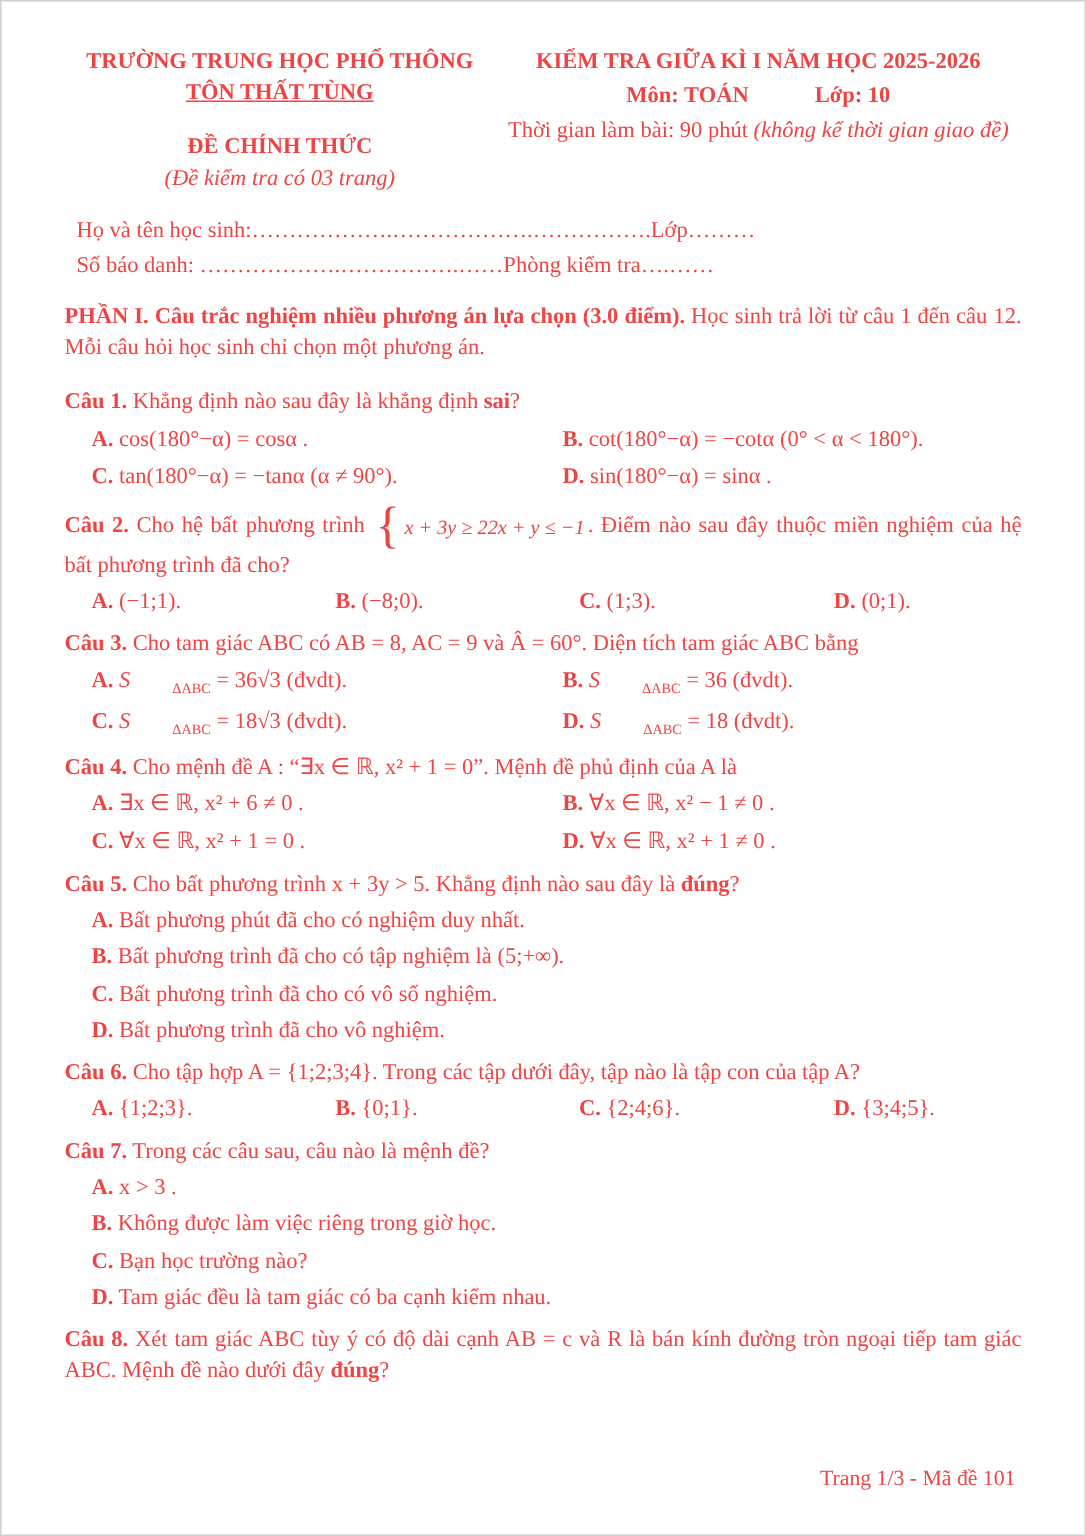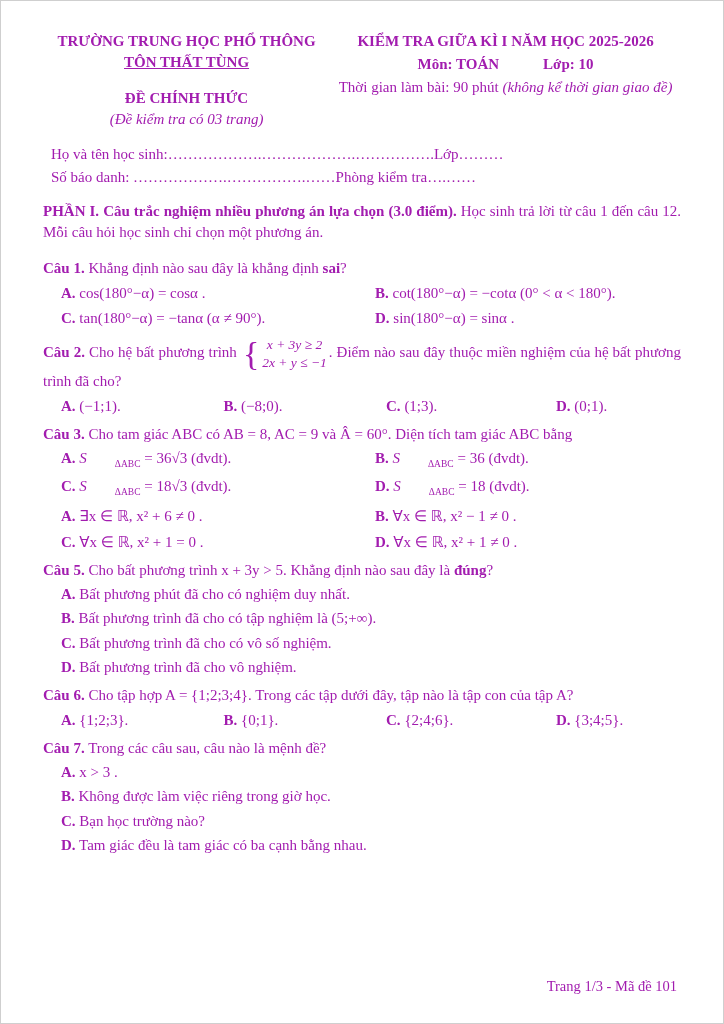--- a/index.html
+++ b/index.html
@@ -5,21 +5,21 @@
   html,body { margin:0; padding:0; background:#e8e8e8; }
   .page {
     width:724px; height:1024px;
     margin:0 auto;
     background:#ffffff;
     position:relative;
     box-sizing:border-box;
     padding:30px 42px 0 42px;
     font-family:"Liberation Serif", serif;
     font-size:15px;
-    color:#a21caf;
+    color:#ef4444;
     line-height:1.42;
     border:1px solid #cfcfcf;
   }
   
   .header { display:flex; width:100%; }
   .header-left { width:45%; text-align:center; }
   .header-right { width:55%; text-align:center; }
   .school1 { font-weight:bold; }
   .school2 { font-weight:bold; text-decoration:underline; }
   .official { font-weight:bold; margin-top:14px; }
@@ -46,21 +46,21 @@
   .opts-2 { grid-template-columns:1fr 1fr; row-gap:4px; }
   .opts-4 { grid-template-columns:1.05fr 1.05fr 1.1fr 0.85fr; }
   .opt { white-space:nowrap; }
   .opts-1 .opt { white-space:normal; }
   .olabel { font-weight:bold; }
   sub { font-size:9.5px;padding-left:28px; }
   .mathvar { font-style:italic; }
   
   .system { display:inline-flex; align-items:center; vertical-align:middle; margin:0 2px; }
   .system .brace { font-size:34px; font-weight:400; line-height:0.9; margin-right:3px; }
-  .syslines { display:inline-flex; flex-direction:column; font-size:13.5px; line-height:1.3; font-style:italic; text-align:center; }
+  .syslines { display:inline-flex; flex-direction:row; font-size:13.5px; line-height:1.3; font-style:italic; text-align:right; }
   
   .footer { position:absolute; right:46px; bottom:26px; font-size:14.5px; }
 </style>
 </head>
 <body>
 
 <div class="page">
 
   <div class="header">
     <div class="header-left">
@@ -128,20 +128,24 @@
     </p>
     <div class="opts opts-2">
       <span class="opt"><b class="olabel">A.</b> <span class="mathvar">S</span><sub>ΔABC</sub><span> = 36√3 (đvdt).</span></span>
       <span class="opt"><b class="olabel">B.</b> <span class="mathvar">S</span><sub>ΔABC</sub><span> = 36 (đvdt).</span></span>
       <span class="opt"><b class="olabel">C.</b> <span class="mathvar">S</span><sub>ΔABC</sub><span> = 18√3 (đvdt).</span></span>
       <span class="opt"><b class="olabel">D.</b> <span class="mathvar">S</span><sub>ΔABC</sub><span> = 18 (đvdt).</span></span>
     </div>
   </div>
 
   <div class="question">
+    <p class="stem">
+      <b class="qlabel">Câu 4.</b>
+      <span>Cho mệnh đề A : “∃x ∈ ℝ, x² + 1 = 0”. Mệnh đề phủ định của A là</span>
+    </p>
     <div class="opts opts-2">
       <span class="opt"><b class="olabel">A.</b> <span>∃x ∈ ℝ, x² + 6 ≠ 0 .</span></span>
       <span class="opt"><b class="olabel">B.</b> <span>∀x ∈ ℝ, x² − 1 ≠ 0 .</span></span>
       <span class="opt"><b class="olabel">C.</b> <span>∀x ∈ ℝ, x² + 1 = 0 .</span></span>
       <span class="opt"><b class="olabel">D.</b> <span>∀x ∈ ℝ, x² + 1 ≠ 0 .</span></span>
     </div>
   </div>
 
   <div class="question">
     <p class="stem">
@@ -171,20 +175,26 @@
 
   <div class="question">
     <p class="stem">
       <b class="qlabel">Câu 7.</b>
       <span>Trong các câu sau, câu nào là mệnh đề?</span>
     </p>
     <div class="opts opts-1">
       <span class="opt"><b class="olabel">A.</b> <span>x &gt; 3 .</span></span>
       <span class="opt"><b class="olabel">B.</b> <span>Không được làm việc riêng trong giờ học.</span></span>
       <span class="opt"><b class="olabel">C.</b> <span>Bạn học trường nào?</span></span>
-      <span class="opt"><b class="olabel">D.</b> <span>Tam giác đều là tam giác có ba cạnh bằng nhau.</span></span>
-    </div>
-  </div>
-
+      <span class="opt"><b class="olabel">D.</b> <span>Tam giác đều là tam giác có ba cạnh kiểm nhau.</span></span>
+    </div>
+  </div>
+
+  <div class="question">
+    <p class="stem">
+      <b class="qlabel">Câu 8.</b>
+      <span>Xét tam giác ABC tùy ý có độ dài cạnh AB = c và R là bán kính đường tròn ngoại tiếp tam giác ABC. Mệnh đề nào dưới đây </span><b>đúng</b><span>?</span>
+    </p>
+  </div>
 
   <div class="footer">Trang 1/3 - Mã đề 101</div>
 
 </div>
 
 </body></html>

